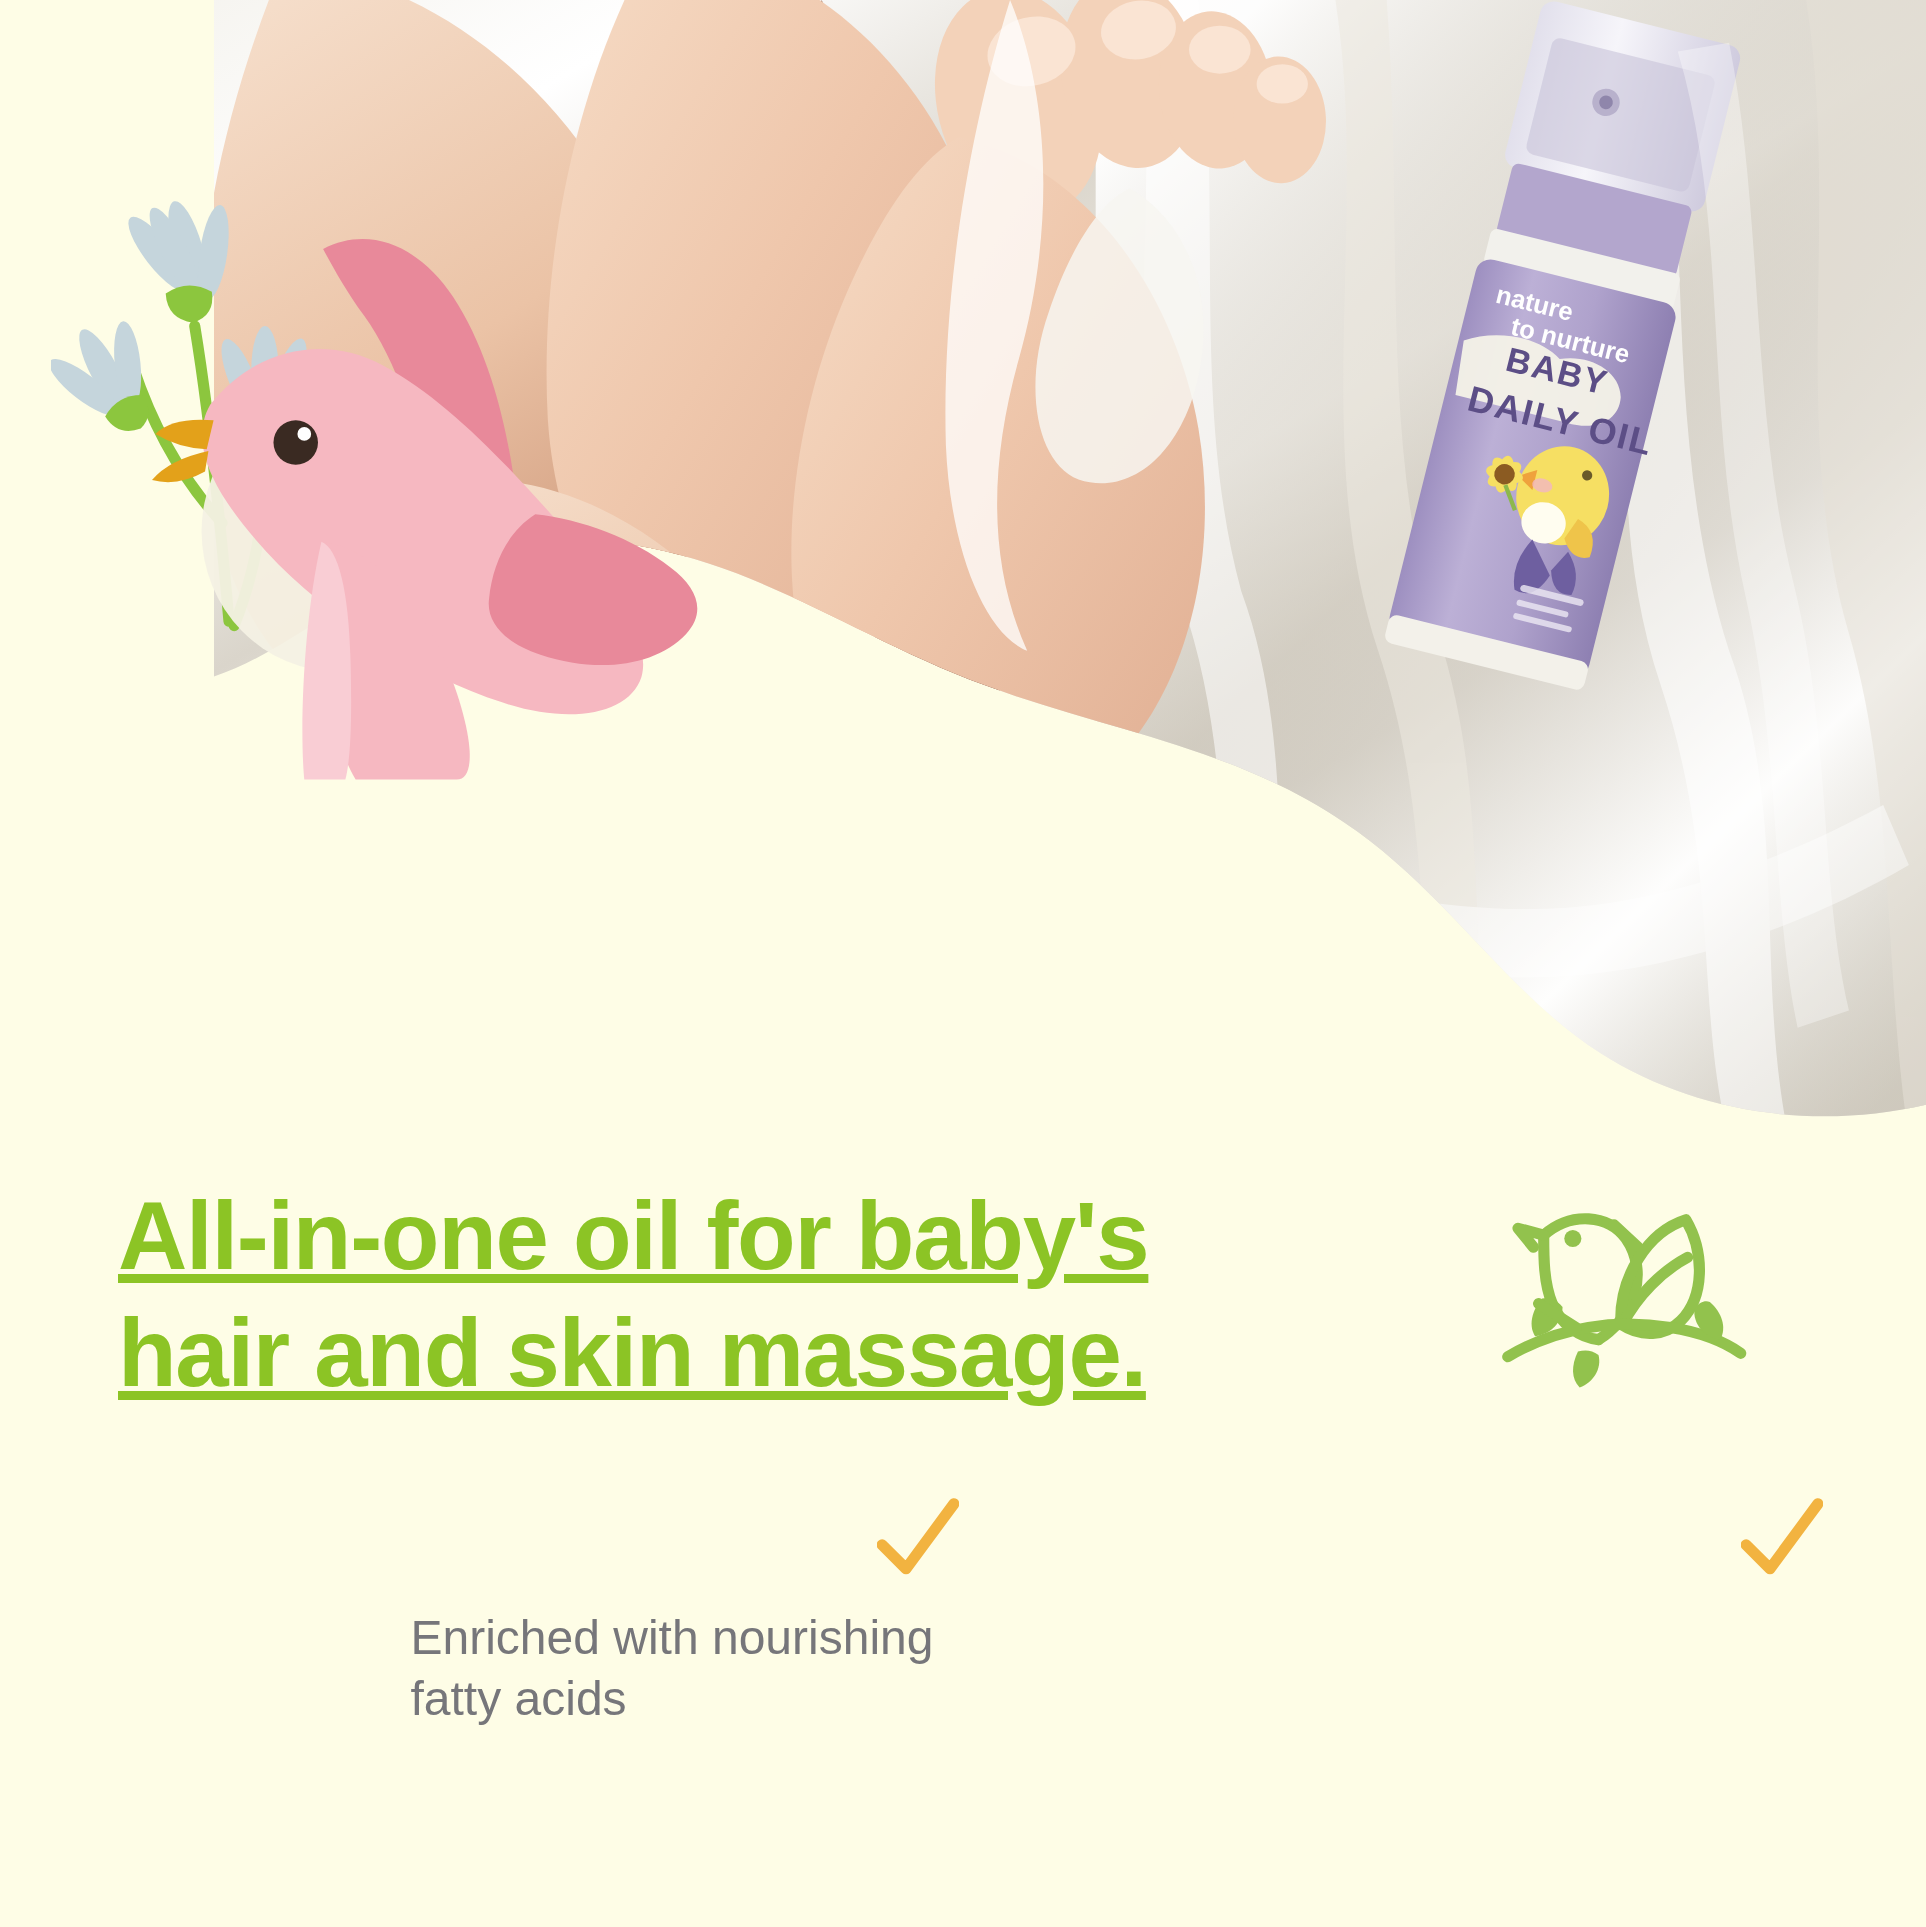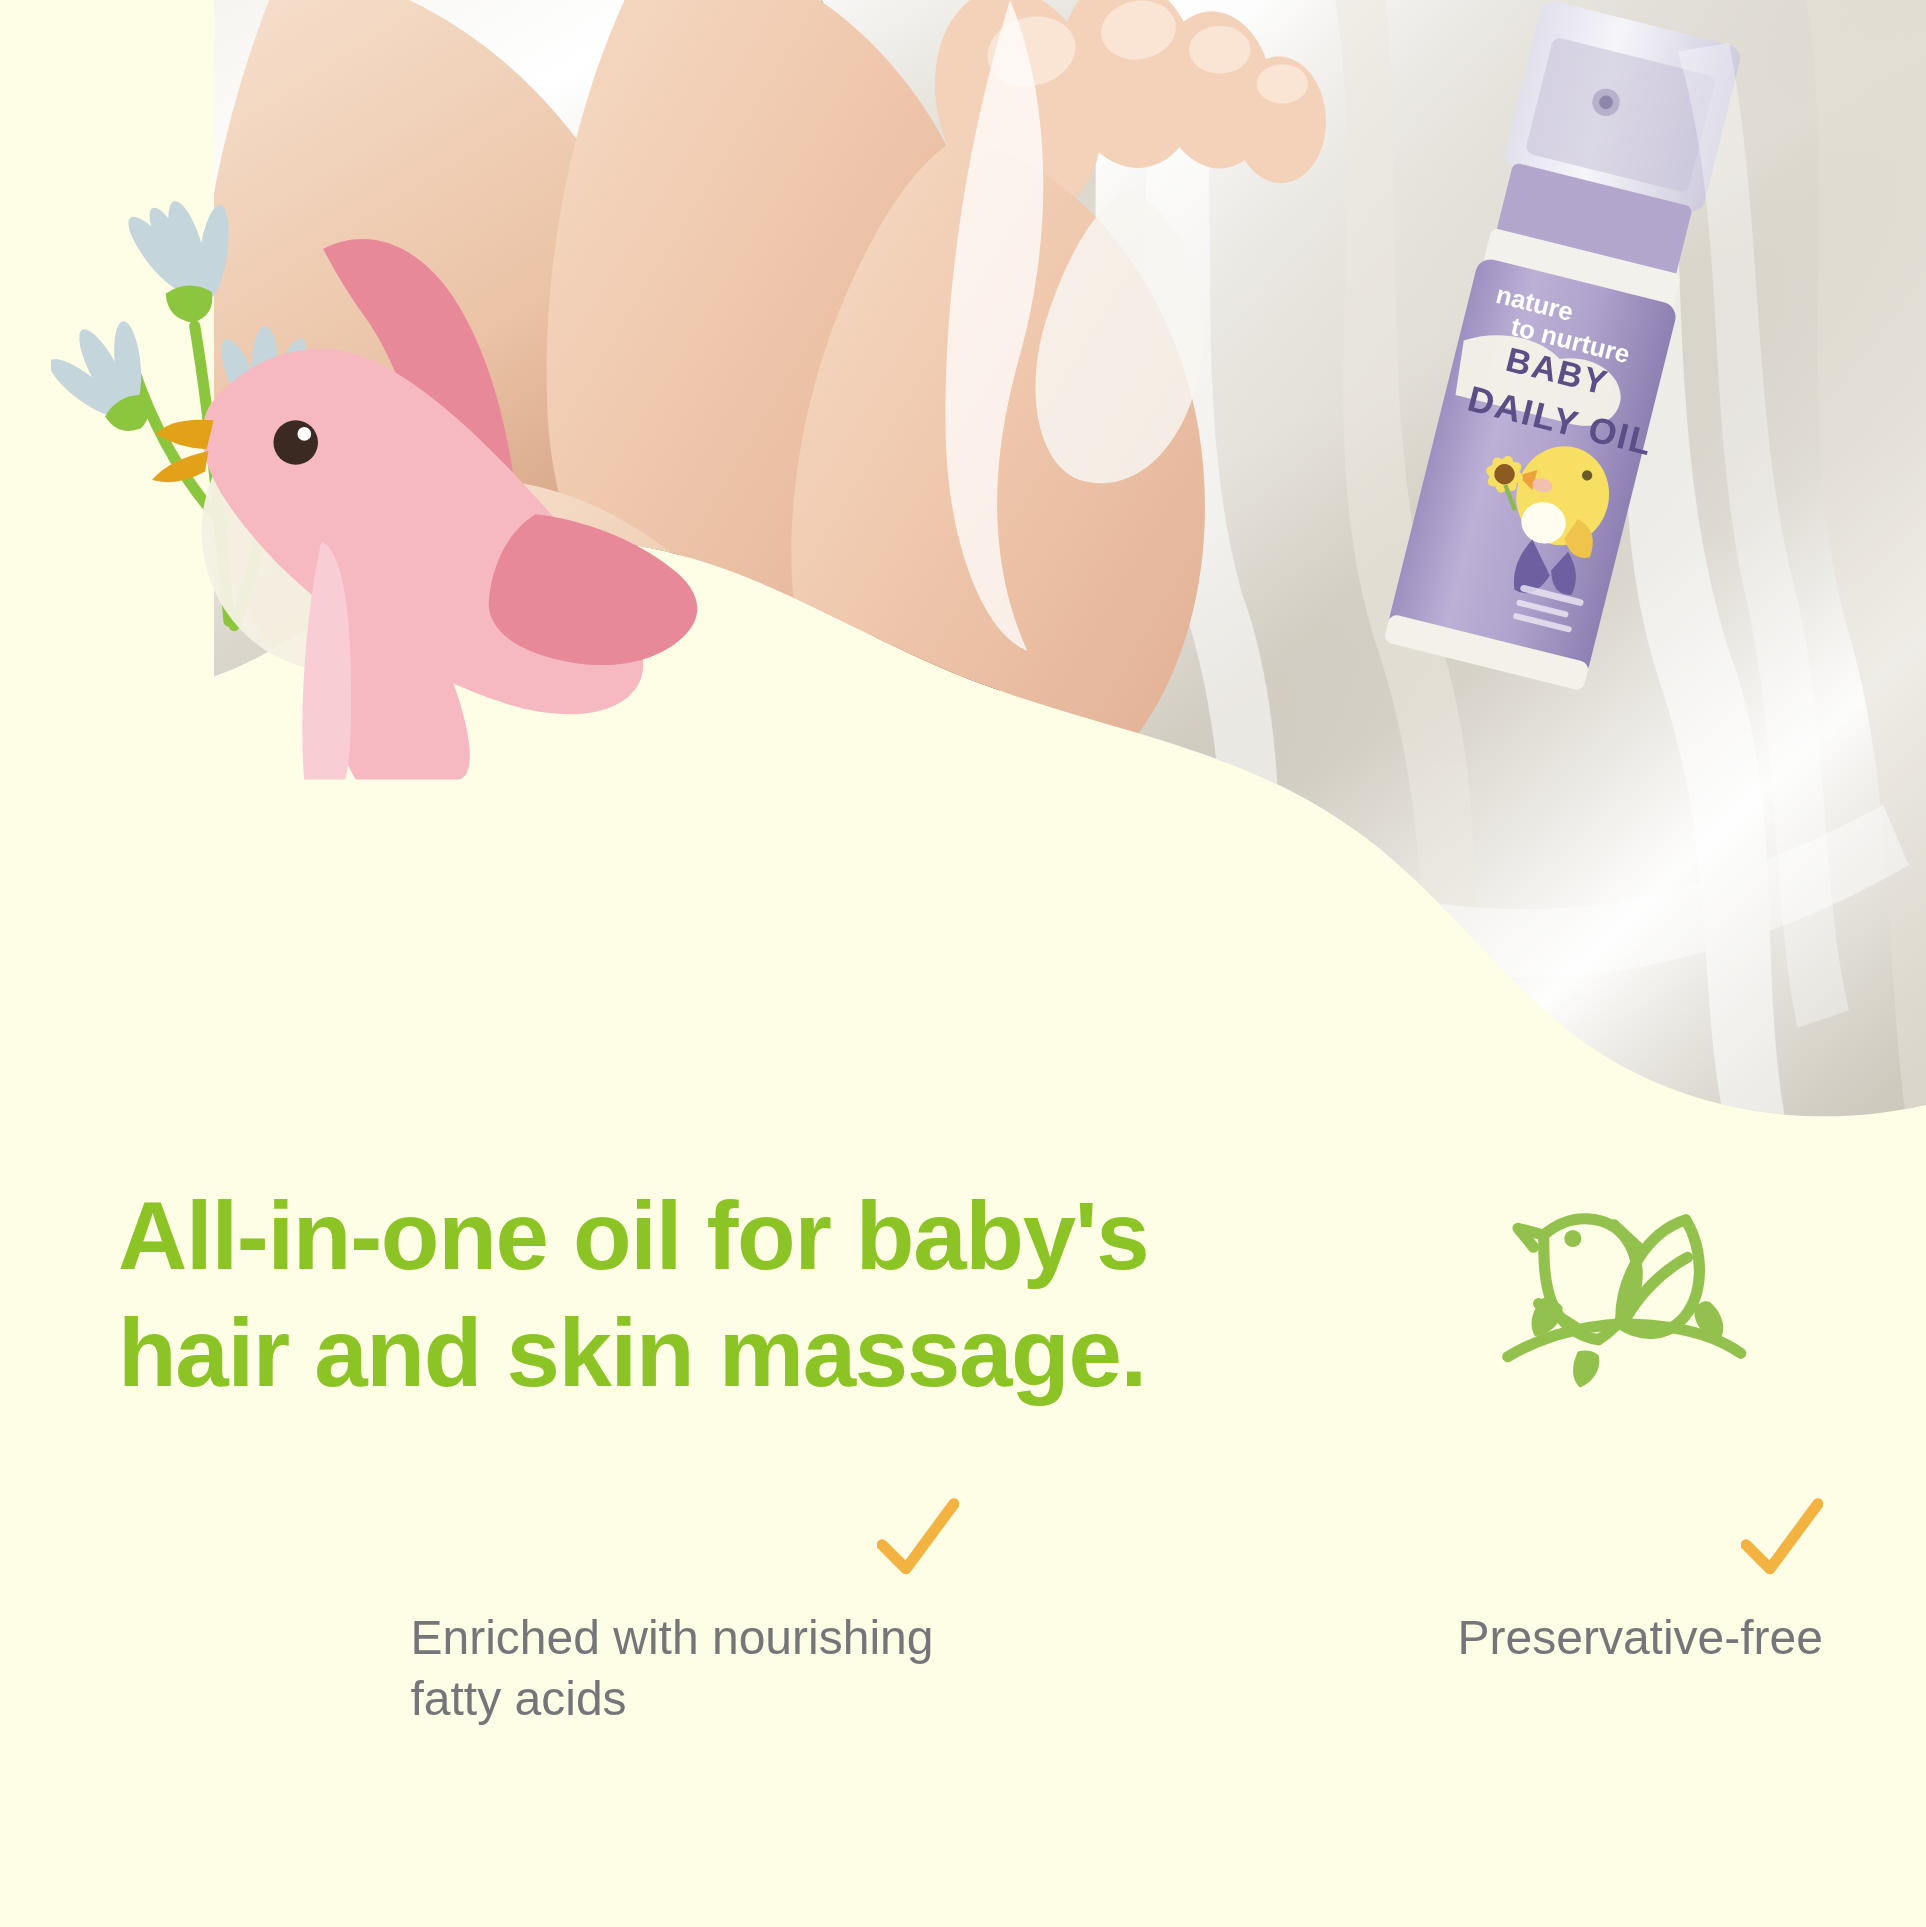--- a/index.html
+++ b/index.html
@@ -38,20 +38,21 @@
   
   .headline{
     position:absolute;left:118px;top:1113px;width:1156px;
     color:#8CC425;
     font-size:96px;
     font-weight:bold;
     line-height:1.22;
     letter-spacing:-1.3px;
     font-family:"Liberation Sans", sans-serif;
     white-space:pre-line;
+    text-decoration:underline;
   }
 
   
   .features{
     position:absolute;left:128px;top:1485px;width:1695px;
     display:grid;
     grid-template-columns:1fr 1fr;
     grid-template-rows:auto auto;
     column-gap:34px;
     row-gap:86px;
@@ -359,20 +360,19 @@
       <span class="feature-text">Enriched with nourishing fatty acids</span>
     </div>
 
 
     <div class="feature">
       <span class="check">
         <svg viewBox="0 0 96 96" xmlns="http://www.w3.org/2000/svg">
           <path d="M6,56 L34,84 L90,8" fill="none" stroke="#F2B340" stroke-width="13" stroke-linecap="round" stroke-linejoin="round"></path>
         </svg>
       </span>
-      <span class="feature-text">Preservative-free</span>
     </div>
 
 
   </div>
 
 </div>
 
 
 </body></html>

